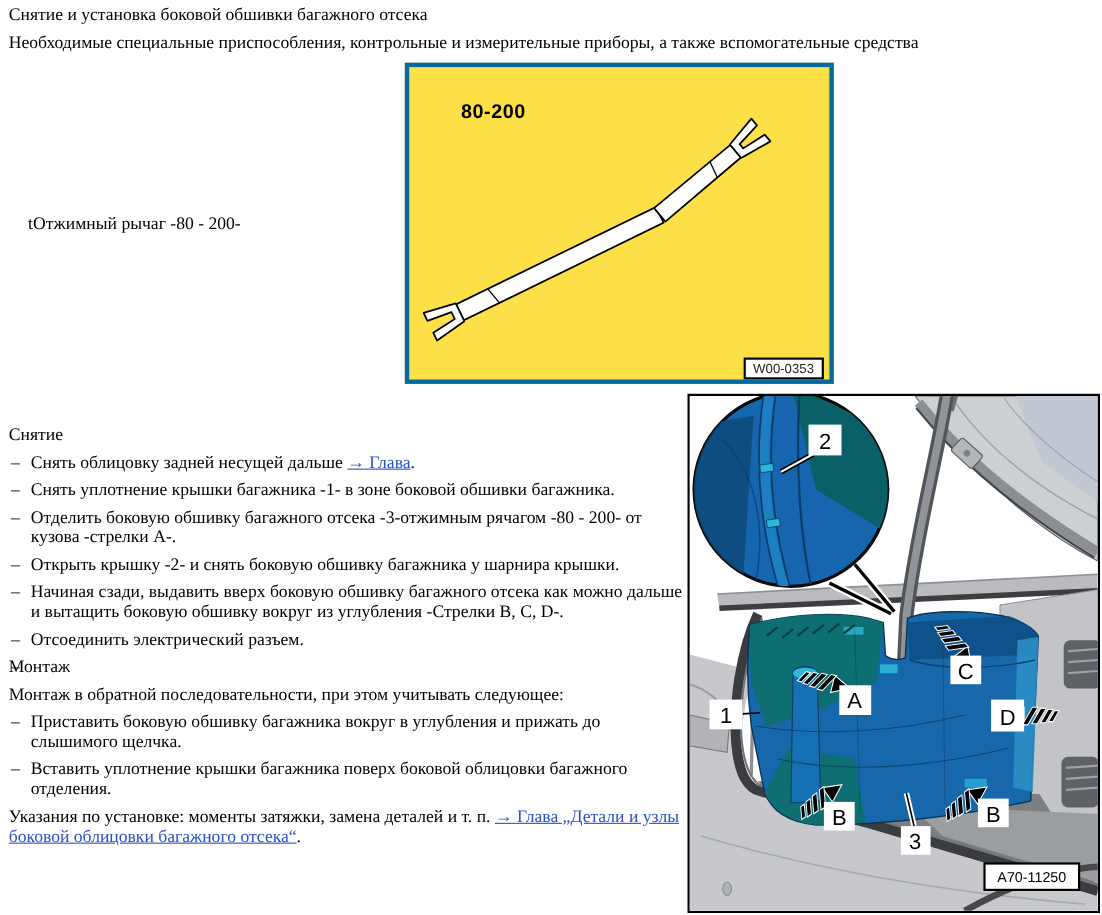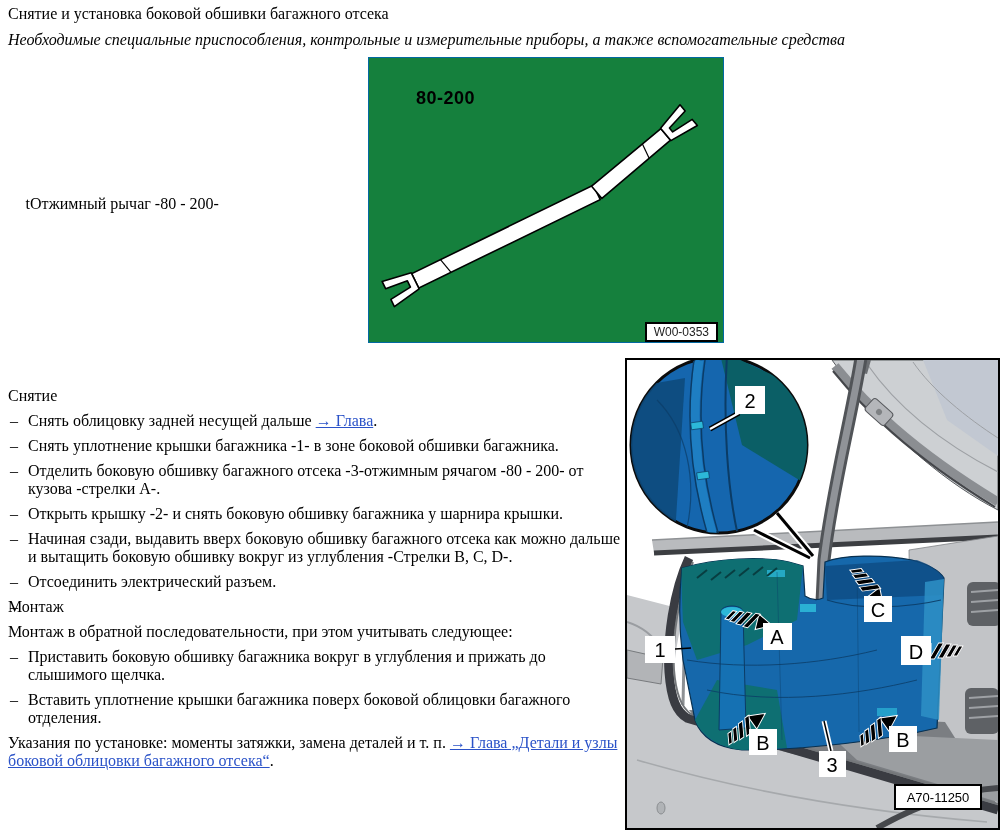--- a/index.html
+++ b/index.html
@@ -1,23 +1,23 @@
 <!DOCTYPE html>
 <html><head>
 <meta charset="utf-8">
 <style>
   html,body{margin:0;padding:0;background:#fff;}
   body{width:1002px;height:832px;position:relative;overflow:hidden;
        font-family:"Liberation Serif",serif;color:#000;}
   .abs{position:absolute;}
   .txt{font-size:16px;line-height:18px;text-align:right;}
   #title{left:8px;top:5px;}
-  #subtitle{left:8px;top:31px;font-style:italic;}
+  #subtitle{left:8px;top:31px;}
   
-  #tool-frame{left:368px;top:57px;width:354px;height:284px;border:1px solid #0369a1;background:#15803d;}
+  #tool-frame{left:368px;top:57px;width:354px;height:284px;border:4px solid #0369a1;background:#fde047;padding-left:28px;}
   #tool-label{position:absolute;left:47px;top:30px;font-family:"Liberation Sans",sans-serif;
               font-size:18px;font-weight:600;letter-spacing:.5px;}
   #tool-code{position:absolute;right:5px;bottom:0;border:2px solid #000;padding:1px 7px;
              font-family:"Liberation Sans",sans-serif;font-size:12px;color:#222;background:#fff;}
   #tool-note{left:8px;top:195px;}
   #tool-note .bullet{display:inline-block;width:22px;}
   
   #left-col{left:8px;top:387px;width:614px;}
   #left-col p,#left-col h3{margin:0 0 7px 0;font-weight:normal;font-size:16px;line-height:18px;}
   ul.steps{list-style:none;margin:0;padding:0;}

